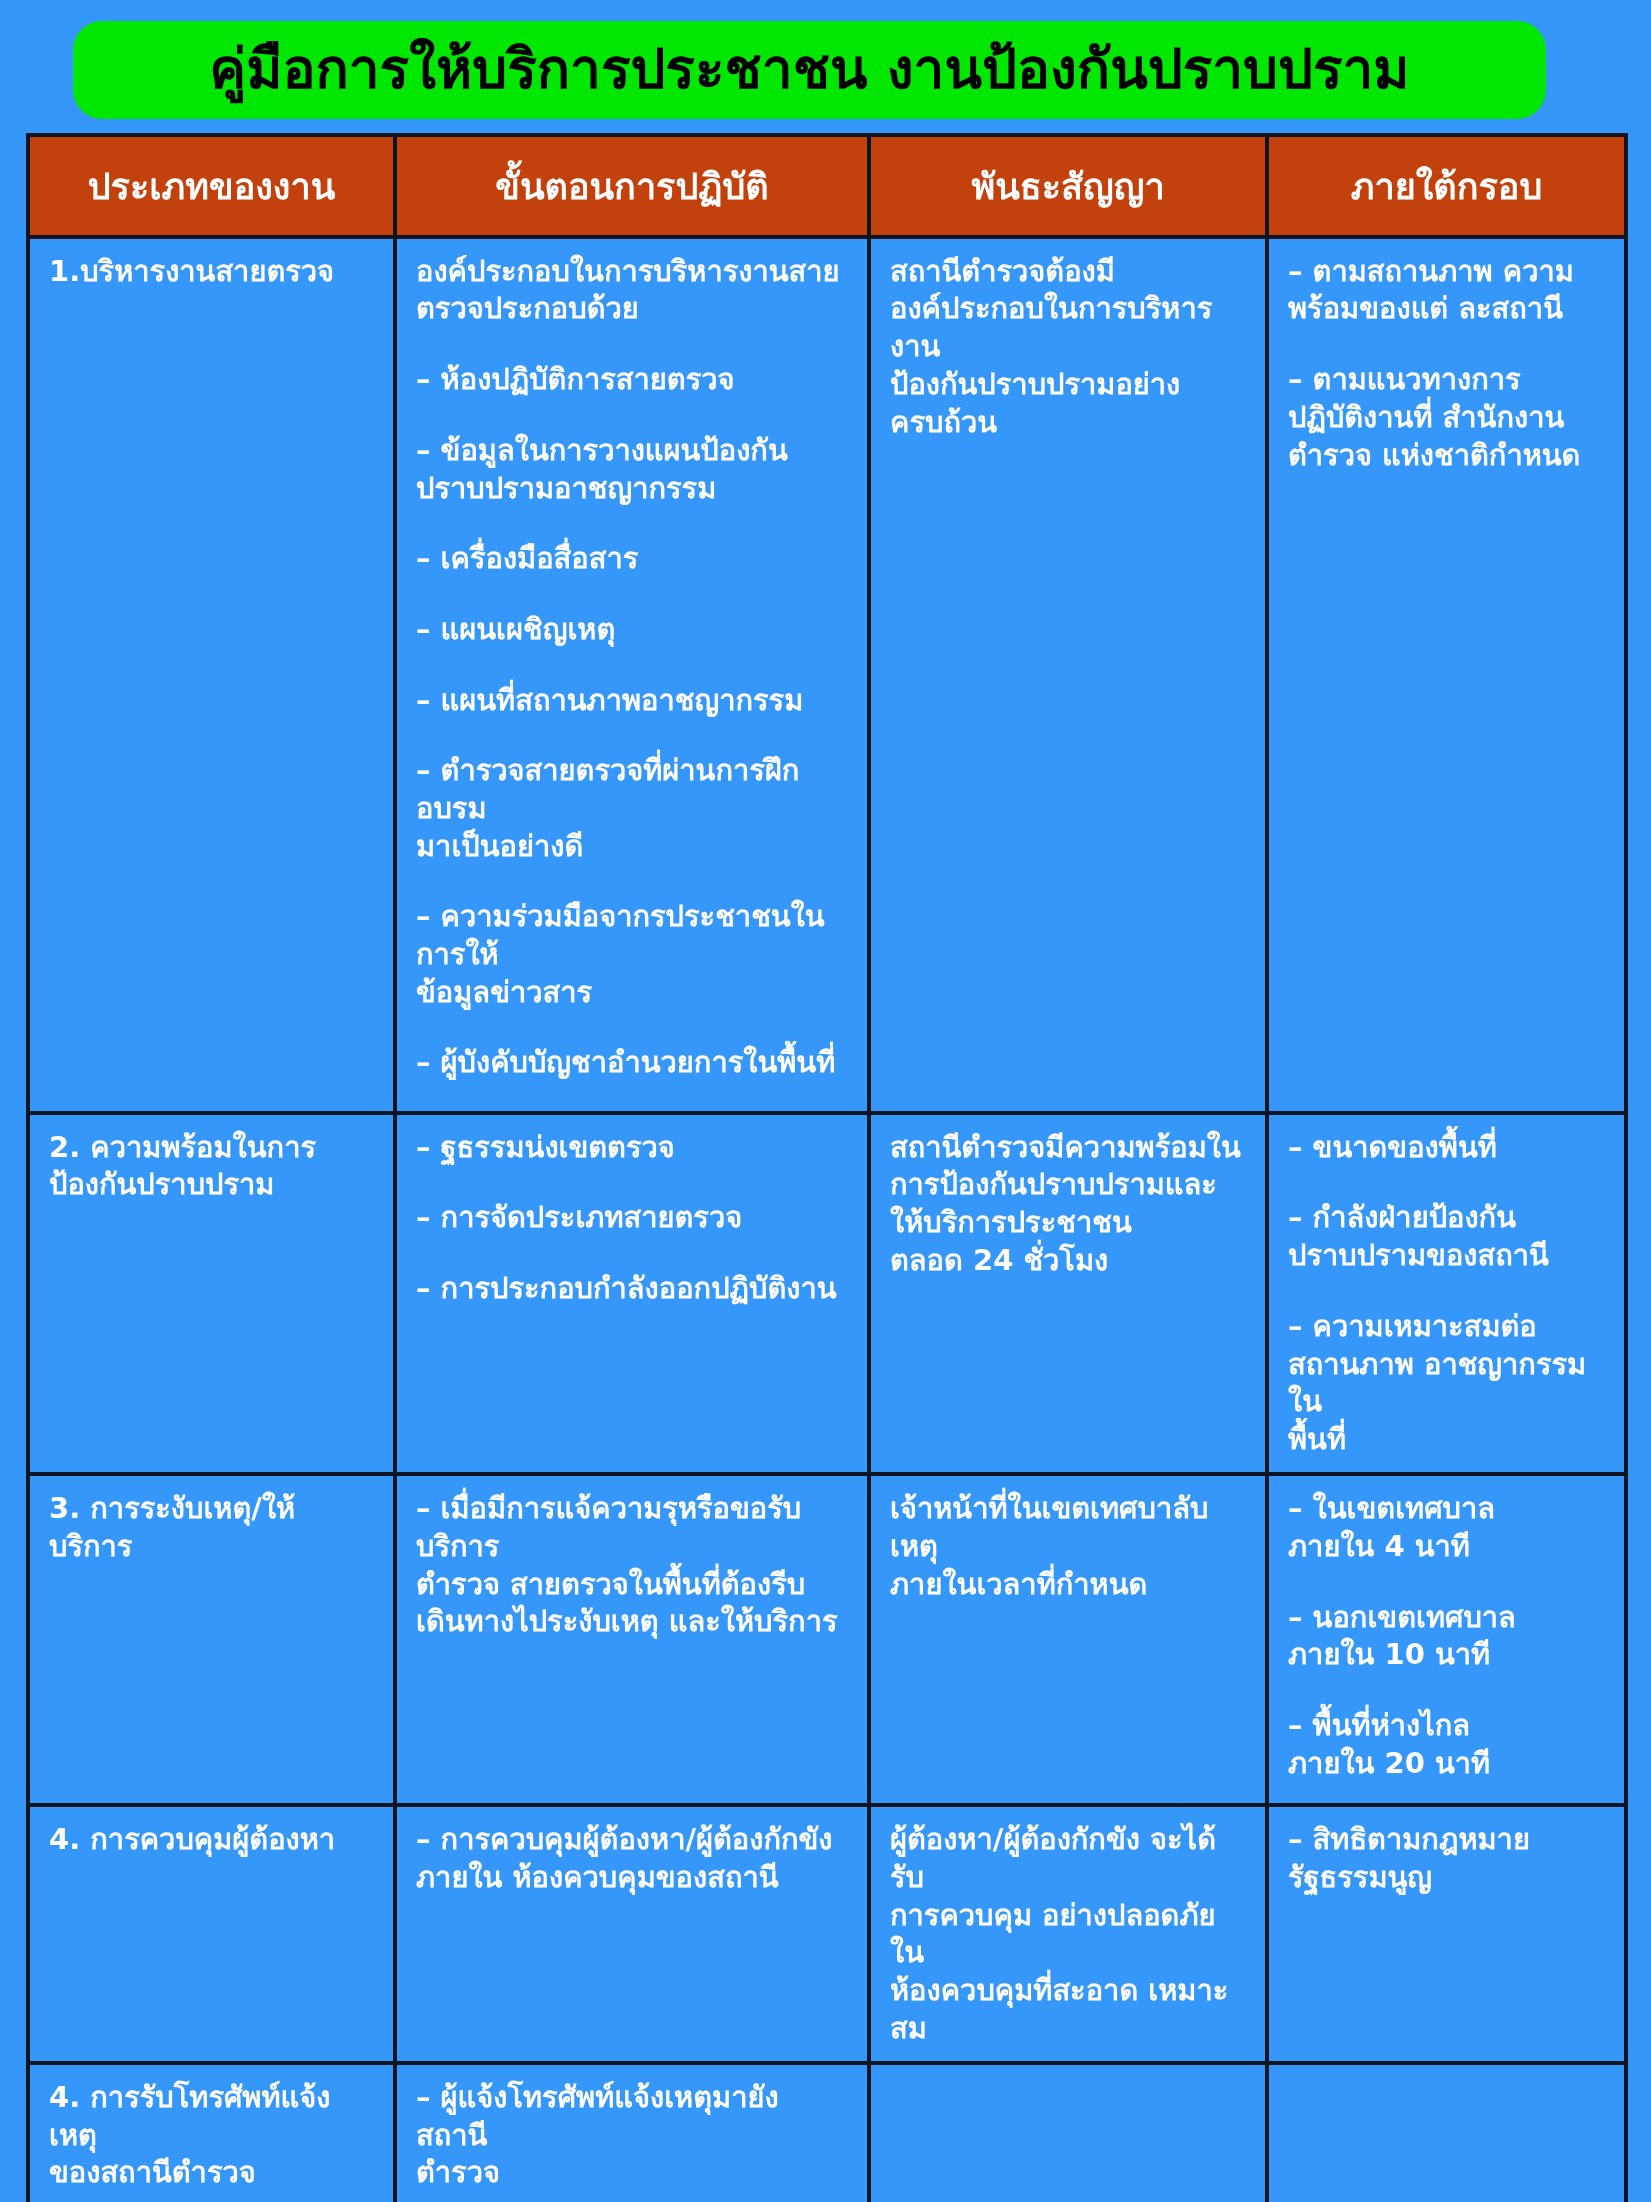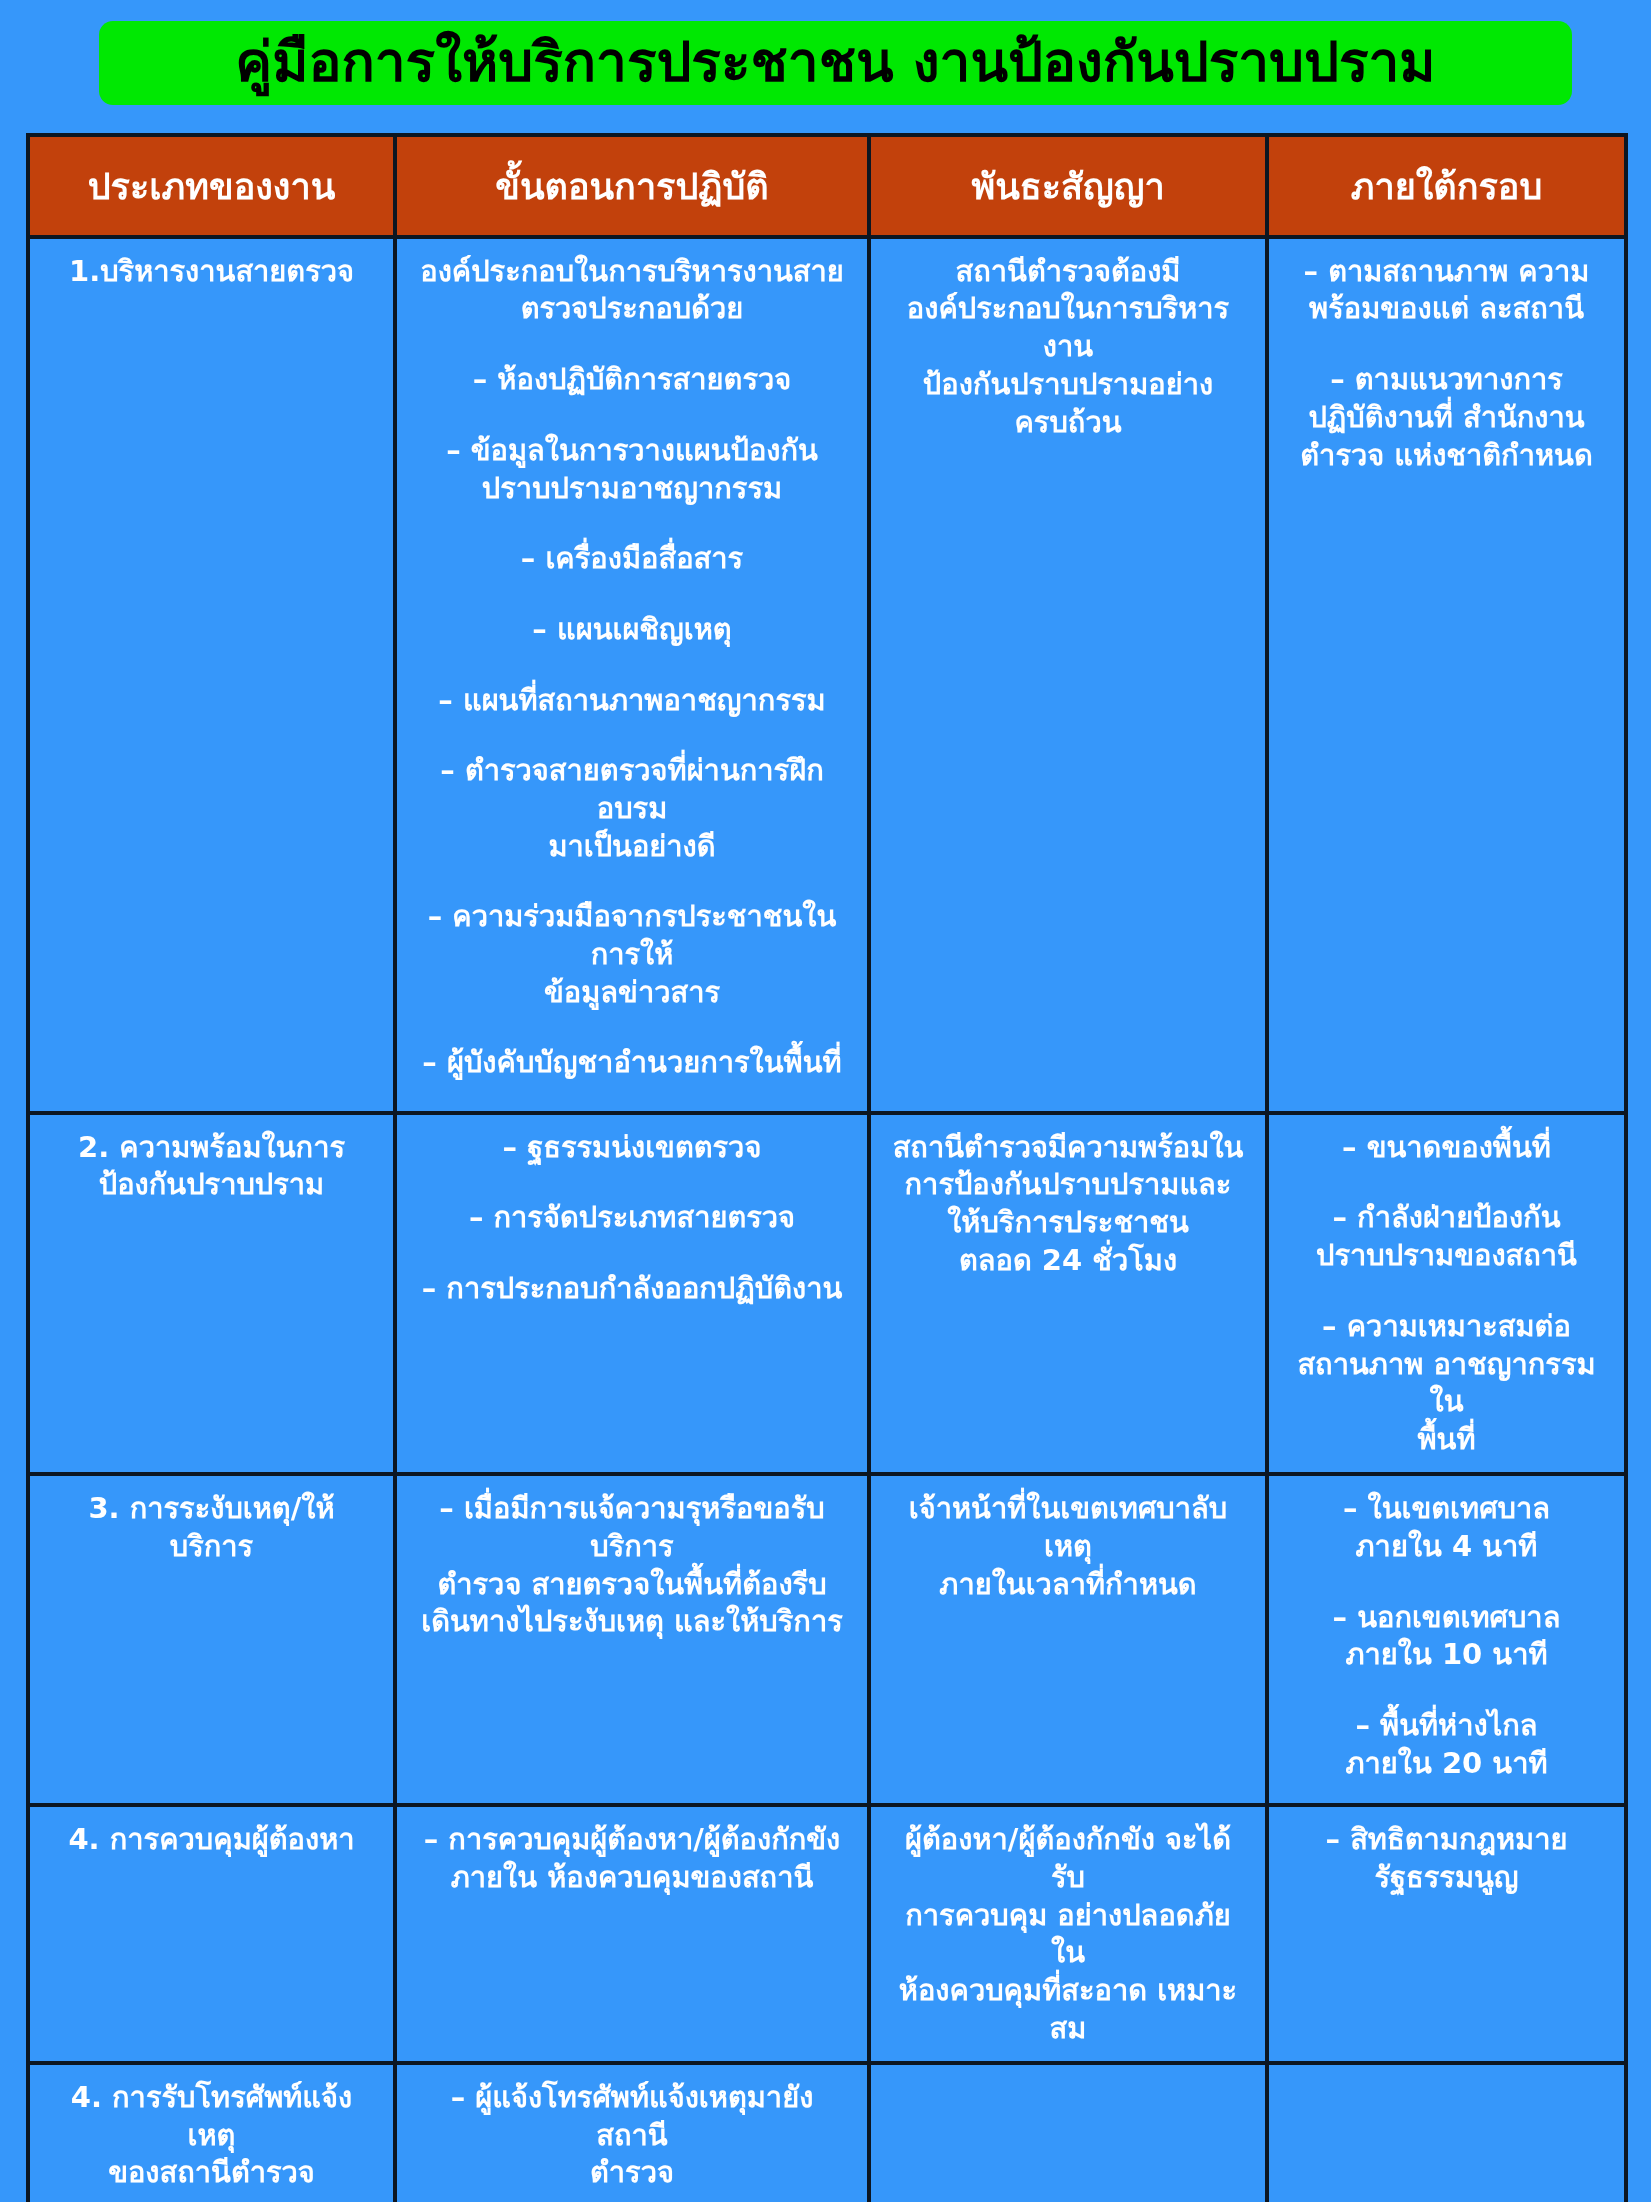--- a/index.html
+++ b/index.html
@@ -5,44 +5,44 @@
   html,body{margin:0;padding:0;}
   body{
     width:1652px;height:2203px;
     background:#3697FA;
     font-family:"DejaVu Sans","Liberation Sans",sans-serif;
     overflow:hidden;
   }
   .page{position:relative;width:1652px;height:2203px;background:#3697FA;}
 
   .title-banner{
-    position:absolute;left:73px;top:20.6px;width:1473px;height:84px;
-    background:#00E802;border-radius:14px;
-    display:flex;align-items:center;justify-content:center;margin-left:26px;
+    position:absolute;left:73px;top:20.6px;width:1473px;height:98px;
+    background:#00E802;border-radius:29px;
+    display:flex;align-items:center;justify-content:center;
   }
   .title-banner .title-text{
     color:#000;font-size:55px;font-weight:800;line-height:1;
     white-space:nowrap;
   }
 
   table.main{
     position:absolute;left:26px;top:133px;width:1598px;
     border-collapse:collapse;table-layout:fixed;
   }
   table.main, table.main td, table.main th{
     border:4.3px solid #0C1622;
   }
   th.hcell{
     color:#fff;font-size:36px;font-weight:800;
     text-align:center;vertical-align:middle;
     padding:8.6px 6.9px;background:#c2410c;
   }
   td.cell{
     color:#fff;background:#3697FA;
-    vertical-align:top;text-align:center;
+    vertical-align:top;text-align:left;
     padding:13.8px 19px;
   }
   td.cell p.para{
     margin:0 0 33px 0;
     font-size:29px;font-weight:600;line-height:1.3;
     white-space:pre-line;
     overflow-wrap:break-word;word-break:break-word;
   }
   td.cell p.para:last-child{margin-bottom:0;}
 

